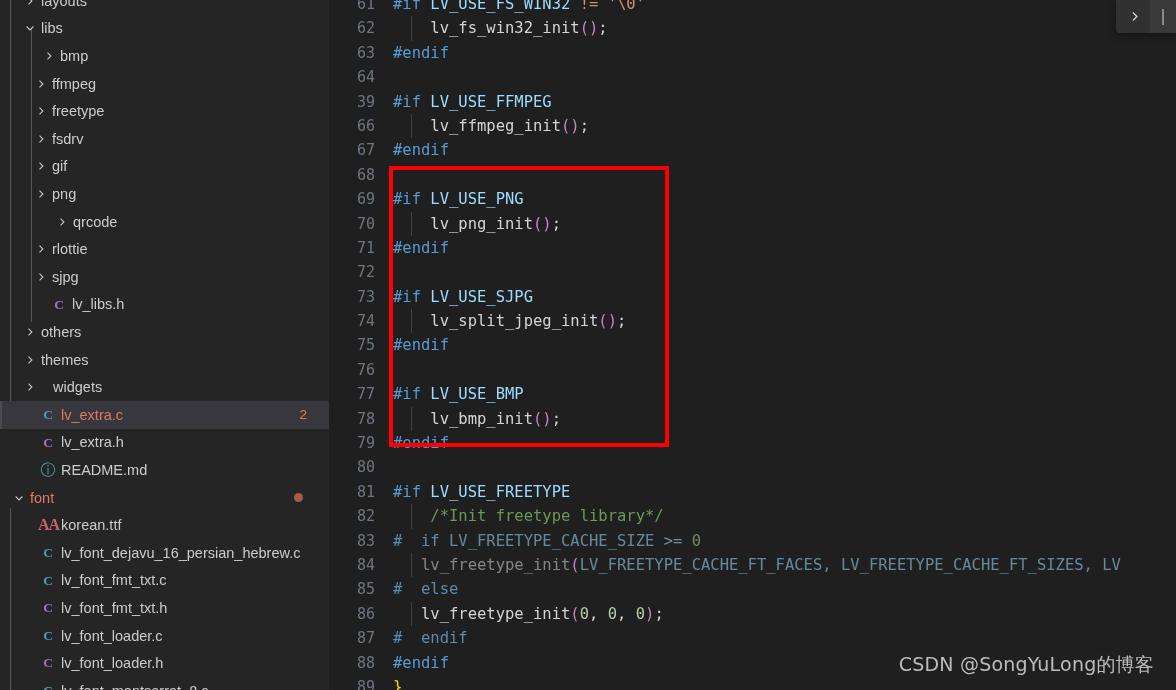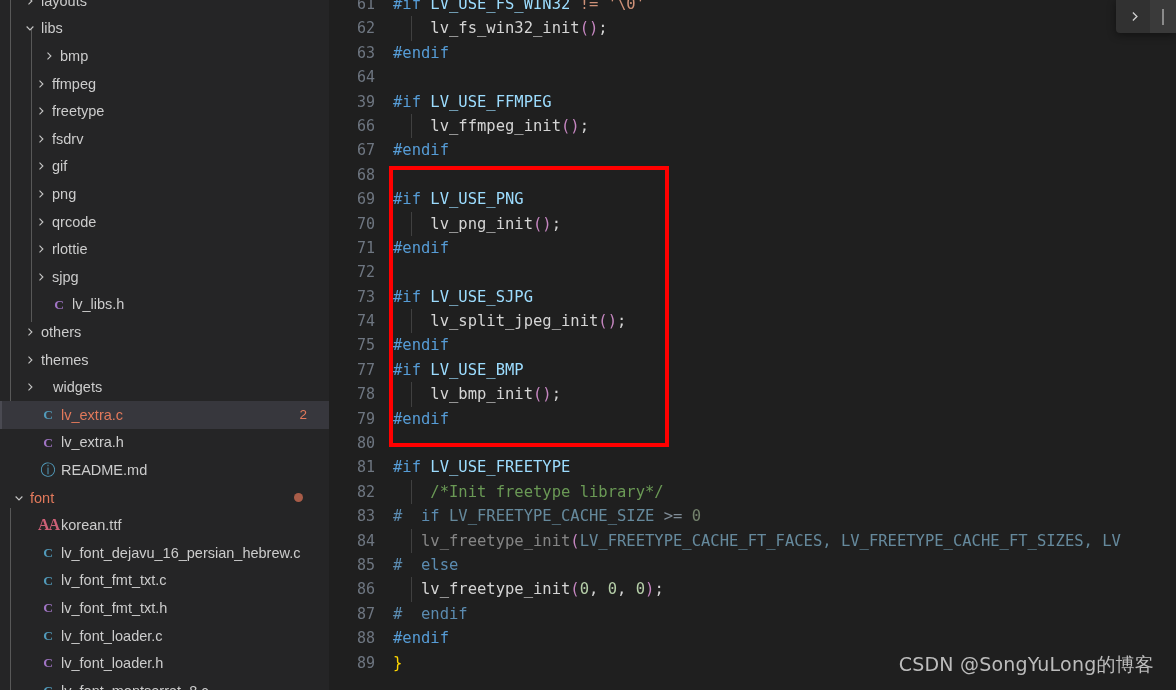--- a/index.html
+++ b/index.html
@@ -275,21 +275,21 @@
           <span class="label">gif</span>
         </div>
         <div class="tree-row" style="position: absolute; left: 0px; right: 0px; top: 180.2px;">
           <span class="twisty" style="margin-left: 32px;">
             <svg width="12" height="12" viewBox="0 0 16 16" fill="none" stroke="#c5c5c5" stroke-width="1.5">
               <path d="M6 3.5 L10.5 8 L6 12.5"></path>
             </svg>
           </span>
           <span class="label">png</span>
         </div>
-        <div class="tree-row" style="position: absolute; left: 0px; right: 0px; top: 207.8px;">
+        <div class="tree-row" style="position: absolute; left: 0px; right: 0px; top: 207.8px; padding-left: 21px;">
           <span class="twisty" style="margin-left: 32px;">
             <svg width="12" height="12" viewBox="0 0 16 16" fill="none" stroke="#c5c5c5" stroke-width="1.5">
               <path d="M6 3.5 L10.5 8 L6 12.5"></path>
             </svg>
           </span>
           <span class="label">qrcode</span>
         </div>
         <div class="tree-row" style="position: absolute; left: 0px; right: 0px; top: 235.4px;">
           <span class="twisty" style="margin-left: 32px;">
             <svg width="12" height="12" viewBox="0 0 16 16" fill="none" stroke="#c5c5c5" stroke-width="1.5">
@@ -408,20 +408,21 @@
         <div class="code-line"><span class="lnum">66</span><span class="cguide"></span><span class="ctext"><span class="t-id">    </span><span class="t-id">lv_ffmpeg_init</span><span class="t-paren">()</span><span class="t-punc">;</span></span></div>
         <div class="code-line"><span class="lnum">67</span><span class="ctext"><span class="t-pp">#endif</span></span></div>
         <div class="code-line"><span class="lnum">68</span><span class="ctext"></span></div>
         <div class="code-line"><span class="lnum">69</span><span class="ctext"><span class="t-pp">#if </span><span class="t-macro">LV_USE_PNG</span></span></div>
         <div class="code-line"><span class="lnum">70</span><span class="cguide"></span><span class="ctext"><span class="t-id">    </span><span class="t-id">lv_png_init</span><span class="t-paren">()</span><span class="t-punc">;</span></span></div>
         <div class="code-line"><span class="lnum">71</span><span class="ctext"><span class="t-pp">#endif</span></span></div>
         <div class="code-line"><span class="lnum">72</span><span class="ctext"></span></div>
         <div class="code-line"><span class="lnum">73</span><span class="ctext"><span class="t-pp">#if </span><span class="t-macro">LV_USE_SJPG</span></span></div>
         <div class="code-line"><span class="lnum">74</span><span class="cguide"></span><span class="ctext"><span class="t-id">    </span><span class="t-id">lv_split_jpeg_init</span><span class="t-paren">()</span><span class="t-punc">;</span></span></div>
         <div class="code-line"><span class="lnum">75</span><span class="ctext"><span class="t-pp">#endif</span></span></div>
+        <div class="code-line"><span class="lnum">76</span><span class="ctext"></span></div>
         <div class="code-line"><span class="lnum">77</span><span class="ctext"><span class="t-pp">#if </span><span class="t-macro">LV_USE_BMP</span></span></div>
         <div class="code-line"><span class="lnum">78</span><span class="cguide"></span><span class="ctext"><span class="t-id">    </span><span class="t-id">lv_bmp_init</span><span class="t-paren">()</span><span class="t-punc">;</span></span></div>
         <div class="code-line"><span class="lnum">79</span><span class="ctext"><span class="t-pp">#endif</span></span></div>
         <div class="code-line"><span class="lnum">80</span><span class="ctext"></span></div>
         <div class="code-line"><span class="lnum">81</span><span class="ctext"><span class="t-pp">#if </span><span class="t-macro">LV_USE_FREETYPE</span></span></div>
         <div class="code-line"><span class="lnum">82</span><span class="cguide"></span><span class="ctext"><span class="t-id">    </span><span class="t-cmt">/*Init freetype library*/</span></span></div>
         <div class="code-line"><span class="lnum">83</span><span class="ctext"><span class="t-dimpp">#  if </span><span class="t-macro dim">LV_FREETYPE_CACHE_SIZE</span><span class="t-dimid"> &gt;= </span><span class="t-num dim">0</span></span></div>
         <div class="code-line"><span class="lnum">84</span><span class="cguide"></span><span class="ctext"><span class="t-id">   </span><span class="t-id dim">lv_freetype_init</span><span class="t-paren">(</span><span class="t-macro dim">LV_FREETYPE_CACHE_FT_FACES, LV_FREETYPE_CACHE_FT_SIZES, LV</span></span></div>
         <div class="code-line"><span class="lnum">85</span><span class="ctext"><span class="t-dimpp">#  else</span></span></div>
         <div class="code-line"><span class="lnum">86</span><span class="cguide"></span><span class="ctext"><span class="t-id">   </span><span class="t-id">lv_freetype_init</span><span class="t-paren">(</span><span class="t-num">0</span><span class="t-punc">, </span><span class="t-num">0</span><span class="t-punc">, </span><span class="t-num">0</span><span class="t-paren">)</span><span class="t-punc">;</span></span></div>

